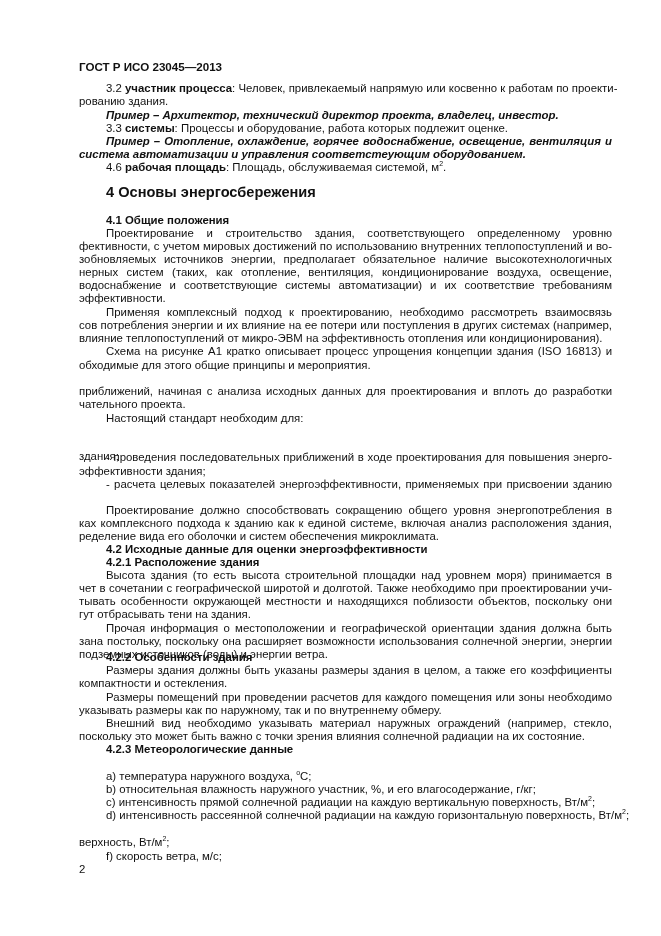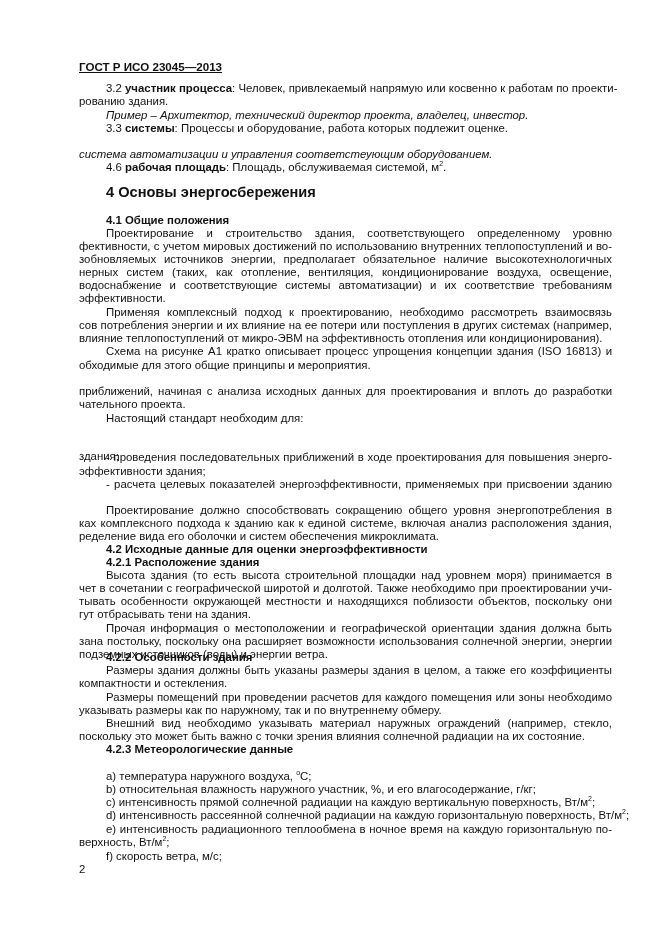--- a/index.html
+++ b/index.html
@@ -4,38 +4,39 @@
   <style>
     html, body { margin: 0; padding: 0; background: #ffffff; }
     body { width: 661px; height: 936px; position: relative; overflow: hidden;
            font-family: "Liberation Sans", sans-serif; color: #111; }
     .page { position: absolute; left: 0; top: 0; width: 661px; height: 936px; background: #fff; }
     .ln { position: absolute; left: 79px; width: 533px; font-size: 11.4px; line-height: 13px;
           white-space: nowrap; }
     .ind { left: 106px; width: 506px; }
     .just { text-align: justify; text-align-last: justify; white-space: normal; height: 13px; overflow: hidden; }
     .b { font-weight: bold; }
-    .bi { font-weight: normal; font-style: italic; }
-    .hdr { position: absolute; left: 79px; top: 60px; font-size: 11.6px; font-weight: bold; text-decoration: underline; }
+    .bi { font-weight: bold; font-style: italic; }
+    .hdr { position: absolute; left: 79px; top: 60px; font-size: 11.6px; font-weight: bold; }
     .h1 { position: absolute; left: 106px; top: 184px; font-size: 14.6px; font-weight: bold; }
     sup { font-size: 7px; vertical-align: 5px; line-height: 0; }
     .pnum { position: absolute; left: 79px; top: 863px; font-size: 11.4px; }
   </style>
 </head>
 <body>
 
 <div class="page">
 
   <div class="hdr">ГОСТ Р ИСО 23045—2013</div>
 
   <div class="ln ind" style="top:82px"><span>3.2</span> <span class="b">участник процесса</span><span>: Человек, привлекаемый напрямую или косвенно к работам по проекти-</span></div>
   <div class="ln" style="top:95px">рованию здания.</div>
   <div class="ln ind bi" style="top:109px">Пример – Архитектор, технический директор проекта, владелец, инвестор.</div>
 
   <div class="ln ind" style="top:122px"><span>3.3</span> <span class="b">системы</span><span>: Процессы и оборудование, работа которых подлежит оценке.</span></div>
+  <div class="ln ind bi just" style="top:135px">Пример – Отопление, охлаждение, горячее водоснабжение, освещение, вентиляция и</div>
   <div class="ln bi" style="top:148px">система автоматизации и управления соответстеующим оборудованием.</div>
 
   <div class="ln ind" style="top:161px"><span>4.6</span> <span class="b">рабочая площадь</span><span>: Площадь, обслуживаемая системой, м</span><sup>2</sup><span>.</span></div>
 
   <div class="h1">4 Основы энергосбережения</div>
 
   <div class="ln ind b" style="top:214px">4.1 Общие положения</div>
   <div class="ln ind just" style="top:227px">Проектирование и строительство здания, соответствующего определенному уровню энергоэф-</div>
   <div class="ln just" style="top:240px">фективности, с учетом мировых достижений по использованию внутренних теплопоступлений и во-</div>
   <div class="ln just" style="top:253px">зобновляемых источников энергии, предполагает обязательное наличие высокотехнологичных инже-</div>
@@ -86,18 +87,17 @@
 
   <div class="ln ind just" style="top:717px">Внешний вид необходимо указывать материал наружных ограждений (например, стекло, бетон),</div>
   <div class="ln" style="top:730px">поскольку это может быть важно с точки зрения влияния солнечной радиации на их состояние.</div>
 
   <div class="ln ind b" style="top:743px">4.2.3 Метеорологические данные</div>
 
   <div class="ln ind" style="top:770px"><span>а) температура наружного воздуха, </span><sup>o</sup><span>С;</span></div>
   <div class="ln ind" style="top:783px">b) относительная влажность наружного участник, %, и его влагосодержание, г/кг;</div>
   <div class="ln ind" style="top:796px"><span>с) интенсивность прямой солнечной радиации на каждую вертикальную поверхность, Вт/м</span><sup>2</sup><span>;</span></div>
   <div class="ln ind" style="top:809px"><span>d) интенсивность рассеянной солнечной радиации на каждую горизонтальную поверхность, Вт/м</span><sup>2</sup><span>;</span></div>
-  <div class="ln ind just" style="top:823px">е) интенсивность радиационного теплообмена в ночное время на каждую горизонтальную по-</div>
   <div class="ln" style="top:836px"><span>верхность, Вт/м</span><sup>2</sup><span>;</span></div>
   <div class="ln ind" style="top:850px">f) скорость ветра, м/с;</div>
 
   <div class="pnum">2</div>
 </div>
 
 </body></html>

